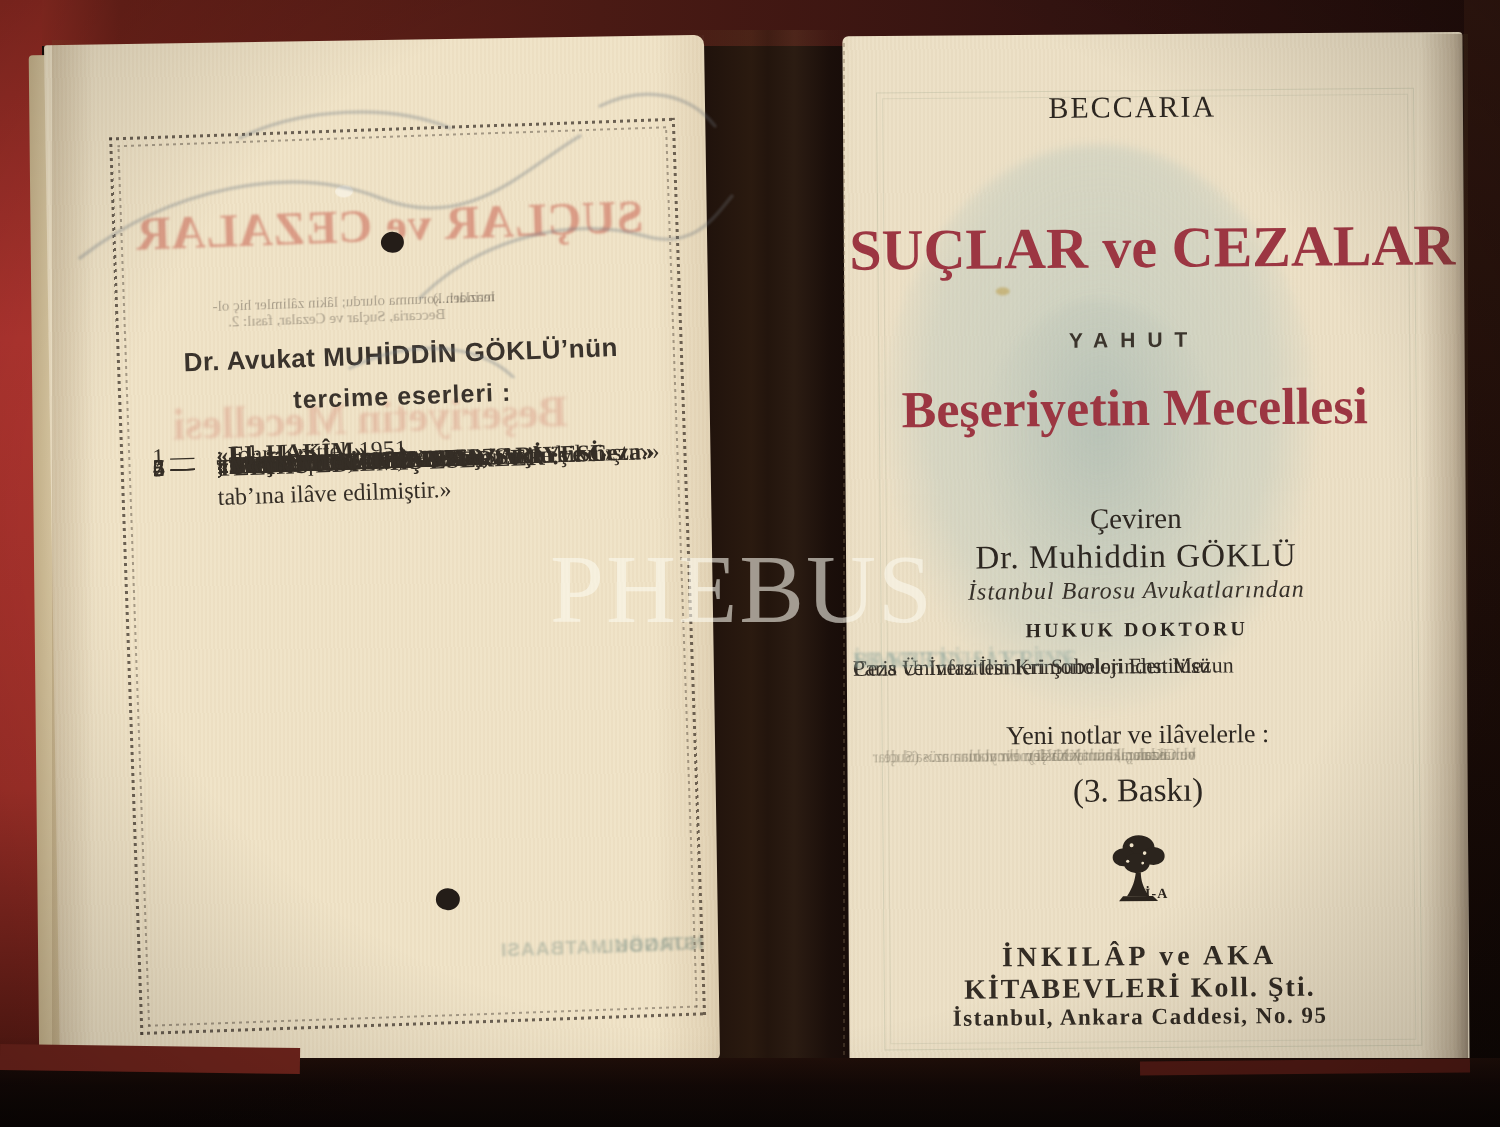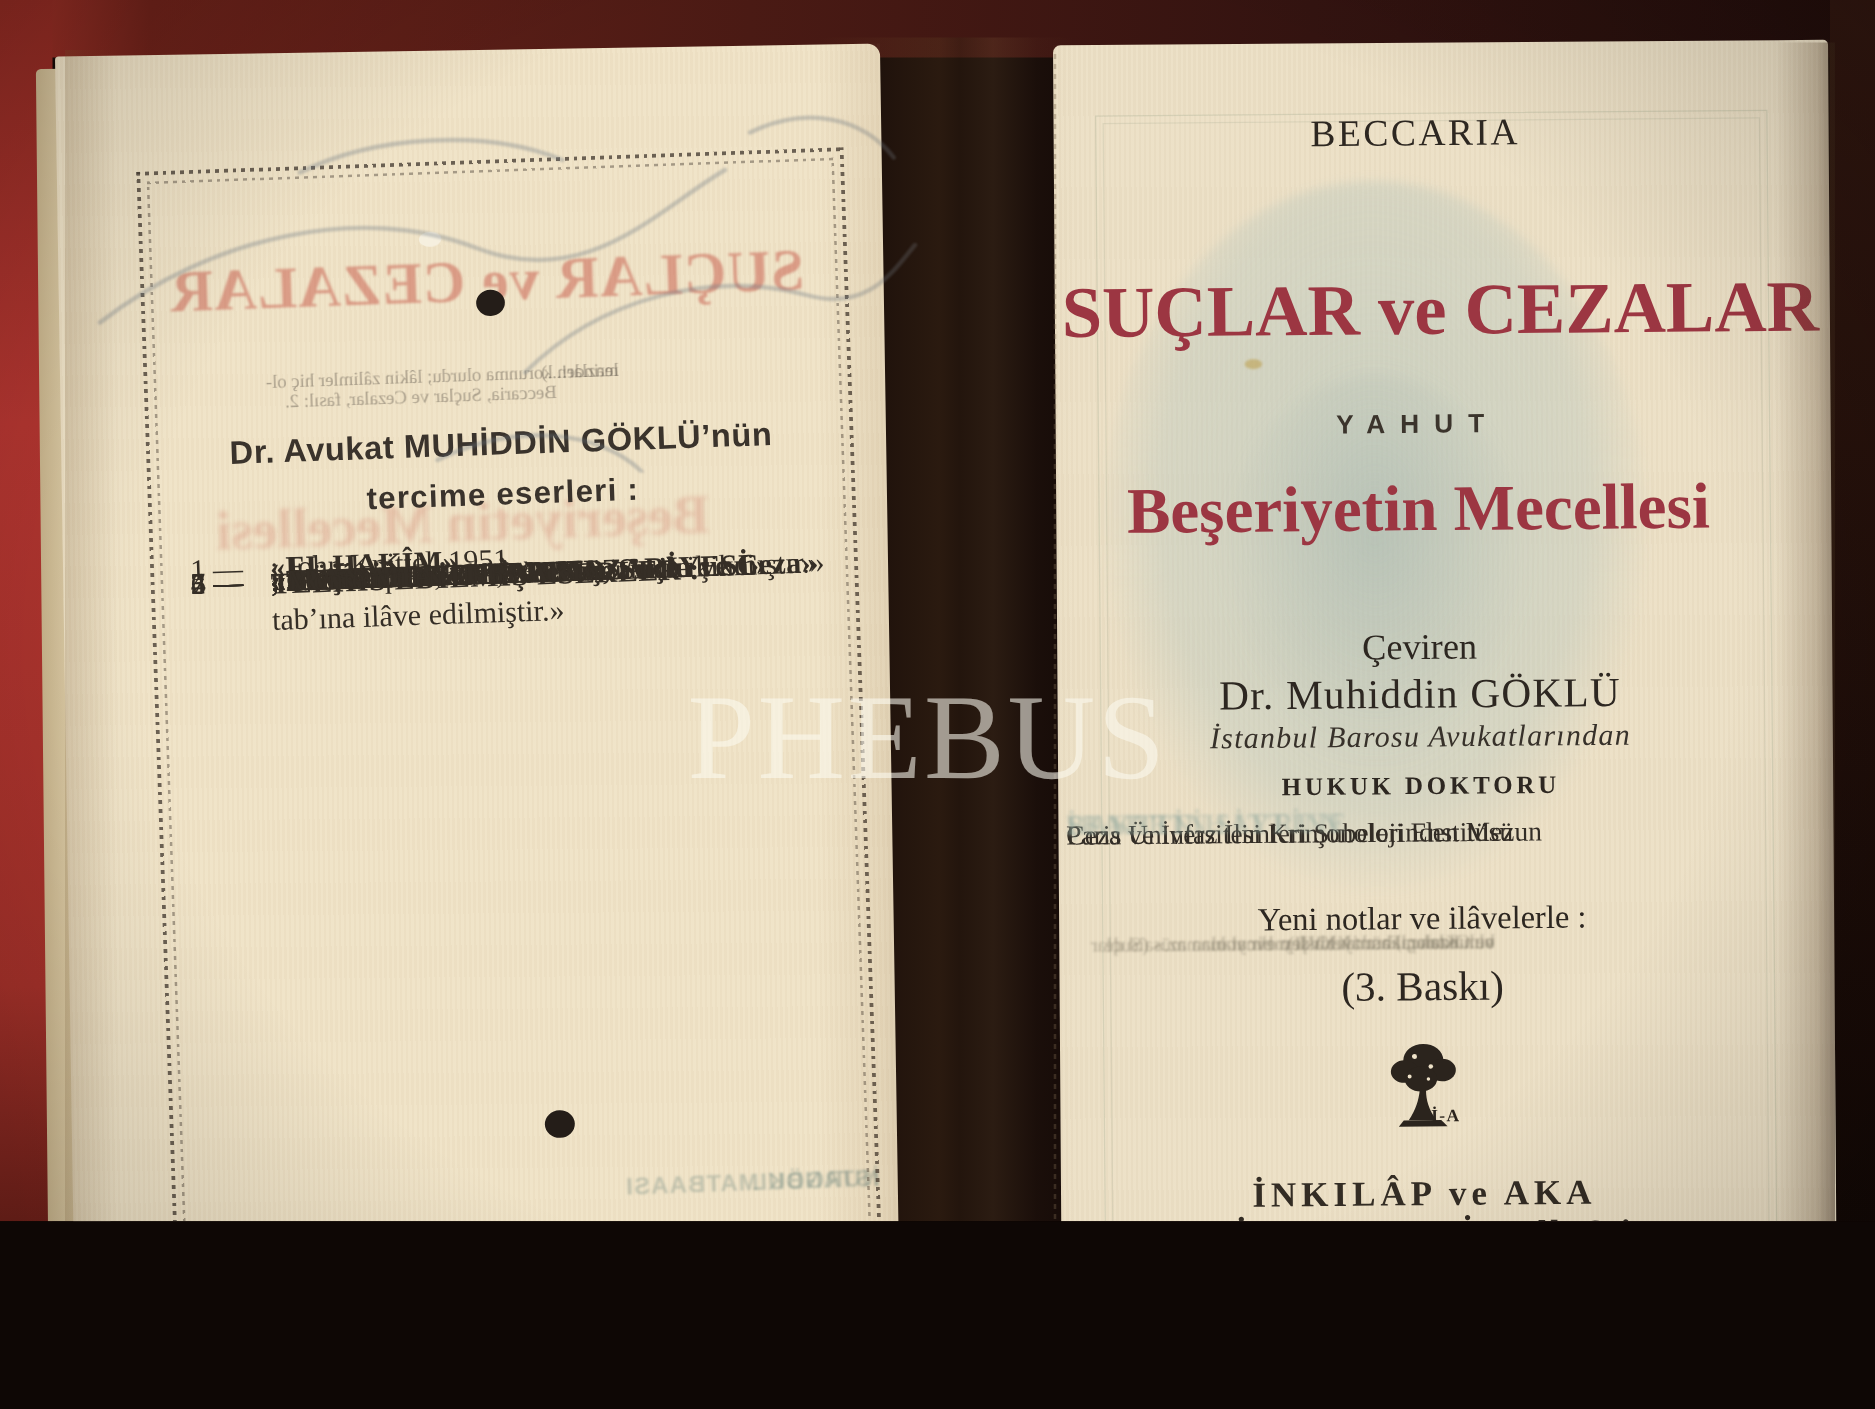--- a/index.html
+++ b/index.html
@@ -1,16 +1,16 @@
 <!DOCTYPE html>
 <html style="--title-red: #9c3642; --cover-red: #b23530; --page-cream: #f0e3c7; --ink-black: #352e26;"><head>
 <meta charset="utf-8">
 <style>
   html,body{margin:0;padding:0;background:#0e0705;}
-  .shot{position:relative;width:1500px;height:977px;overflow:hidden;background:#160b08;
+  .shot{position:relative;width:1500px;height:1127px;overflow:hidden;background:#160b08;
         font-family:"Liberation Serif","DejaVu Serif",serif;}
   .shot *{position:absolute;box-sizing:border-box;}
 
   
   .cover-top{left:0;top:0;width:1500px;height:46px;
     background:linear-gradient(90deg,#a33128 0,#6b2119 120px,#4a1a14 40%,#331310 70%,#200d0a 100%);}
   .cover-left{left:0;top:0;width:42px;height:1127px;
     background:linear-gradient(180deg,#8e2a22 0,var(--cover-red,#b23530) 30%,#a23029 70%,#5f1c15 92%,#1c0a07 100%);}
   .edge-right{left:1464px;top:0;width:36px;height:1127px;
     background:linear-gradient(180deg,#30160f,#1d0d08 55%,#0d0604);}

